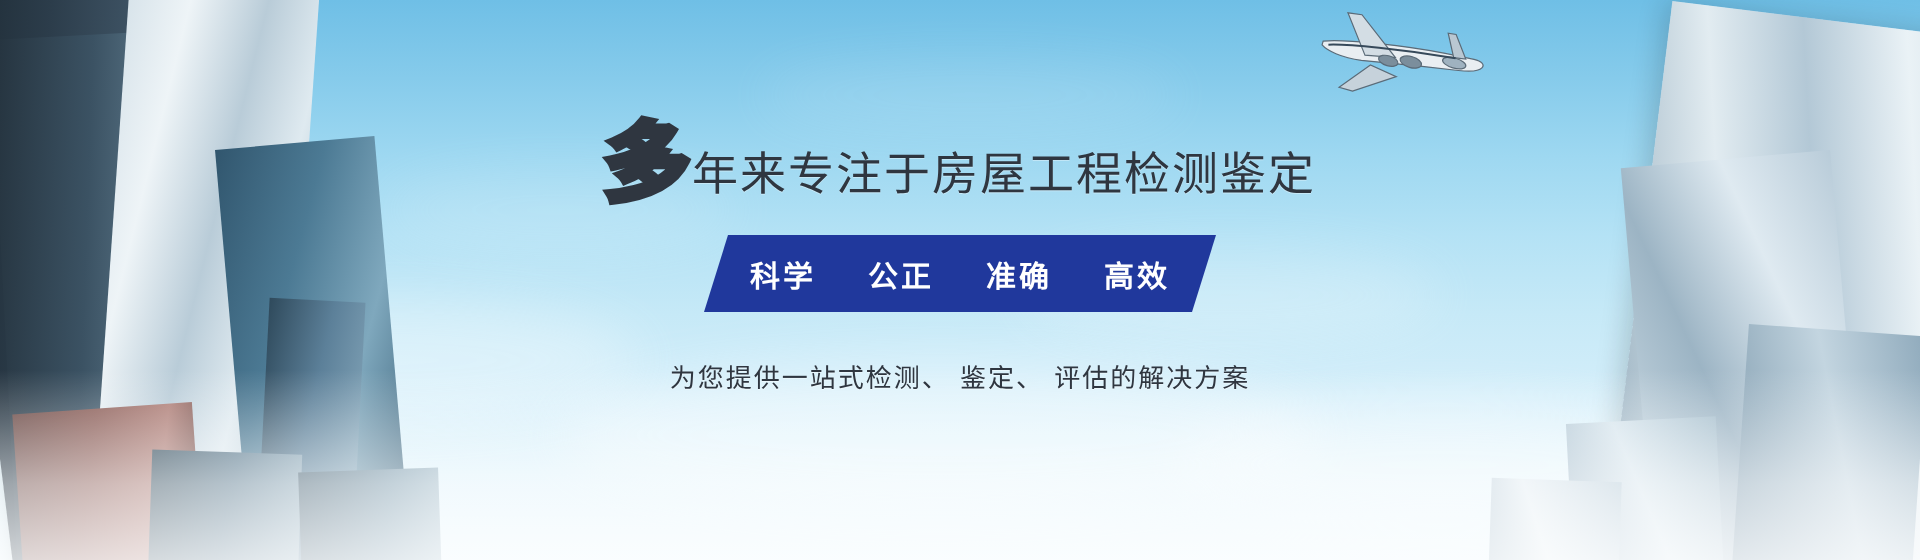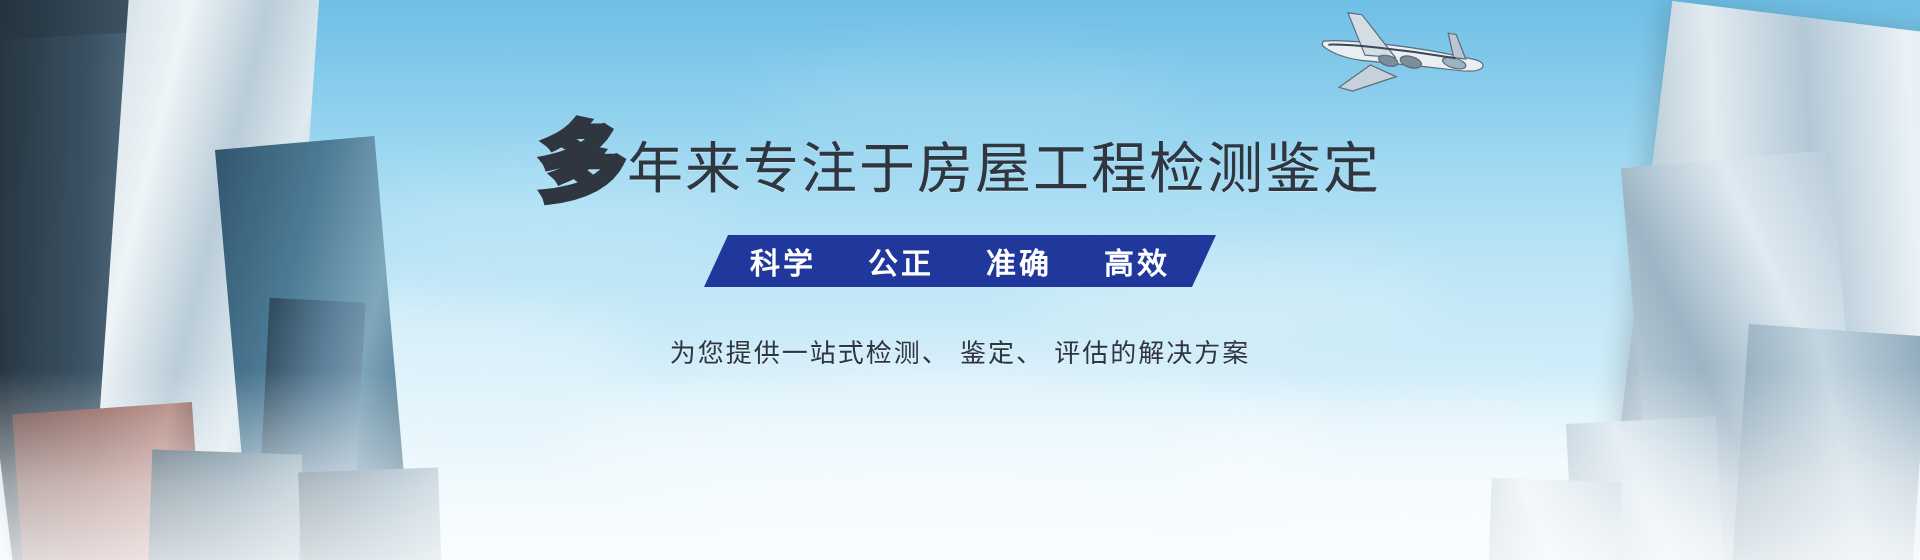--- a/index.html
+++ b/index.html
@@ -145,31 +145,31 @@
     font-family:"DejaVu Sans","Liberation Sans",sans-serif;
     font-size:86px;font-weight:700;line-height:.92;
     color:transparent;
     -webkit-text-stroke:7px #2f3640;
     letter-spacing:0;
     margin-right:2px;
     position:relative;top:6px;
   }
   .hl-rest{
     font-family:"DejaVu Sans","Liberation Sans",sans-serif;
-    font-size:56px;font-weight:400;
+    font-size:46px;font-weight:400;
     color:#2f3640;
     letter-spacing:2px;
     text-shadow:0 1px 0 rgba(255,255,255,.35);
   }
 
   
   .ribbon{
     margin-top:38px;
     position:relative;
-    height:52px;
+    height:77px;
     display:flex;align-items:center;justify-content:center;
     padding:0 46px;
     background:#20389c;
     color:#ffffff;
     pointer-events:auto;
     clip-path:polygon(24px 0, 100% 0, calc(100% - 24px) 100%, 0 100%);
   }
   .ribbon-inner{display:flex;align-items:center;gap:52px;}
   .ribbon-word{
     font-family:"DejaVu Sans","Liberation Sans",sans-serif;

